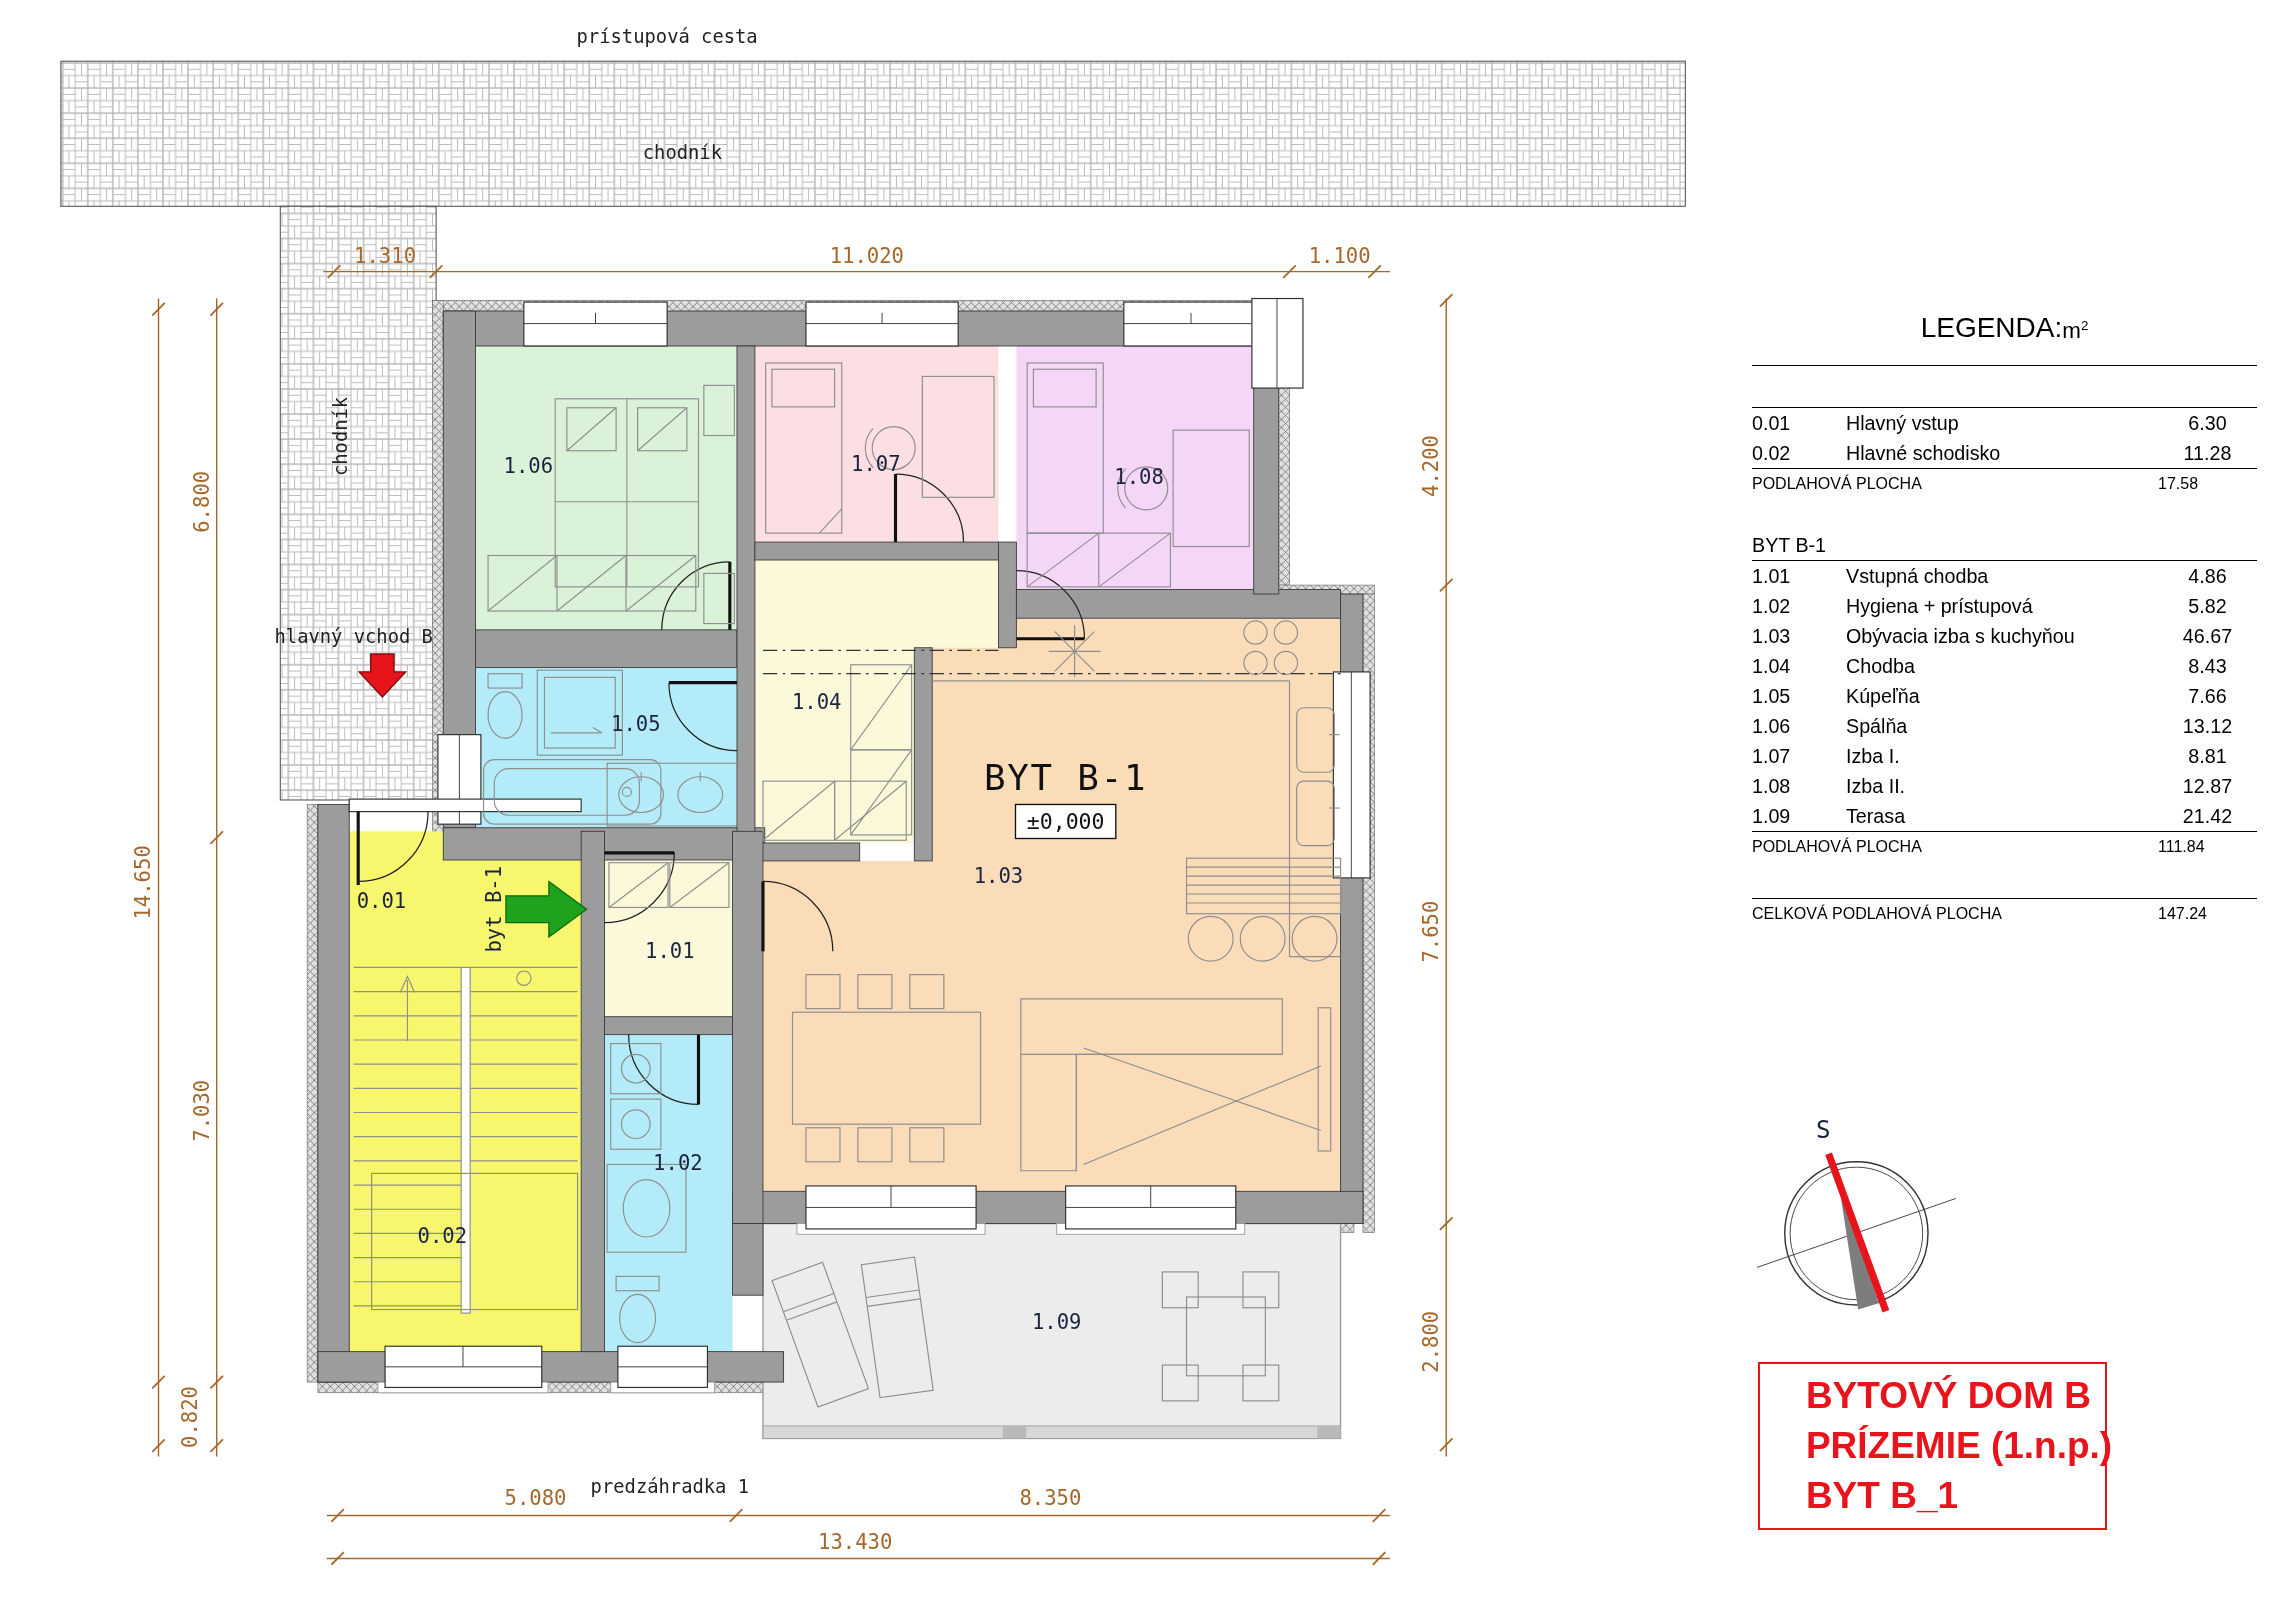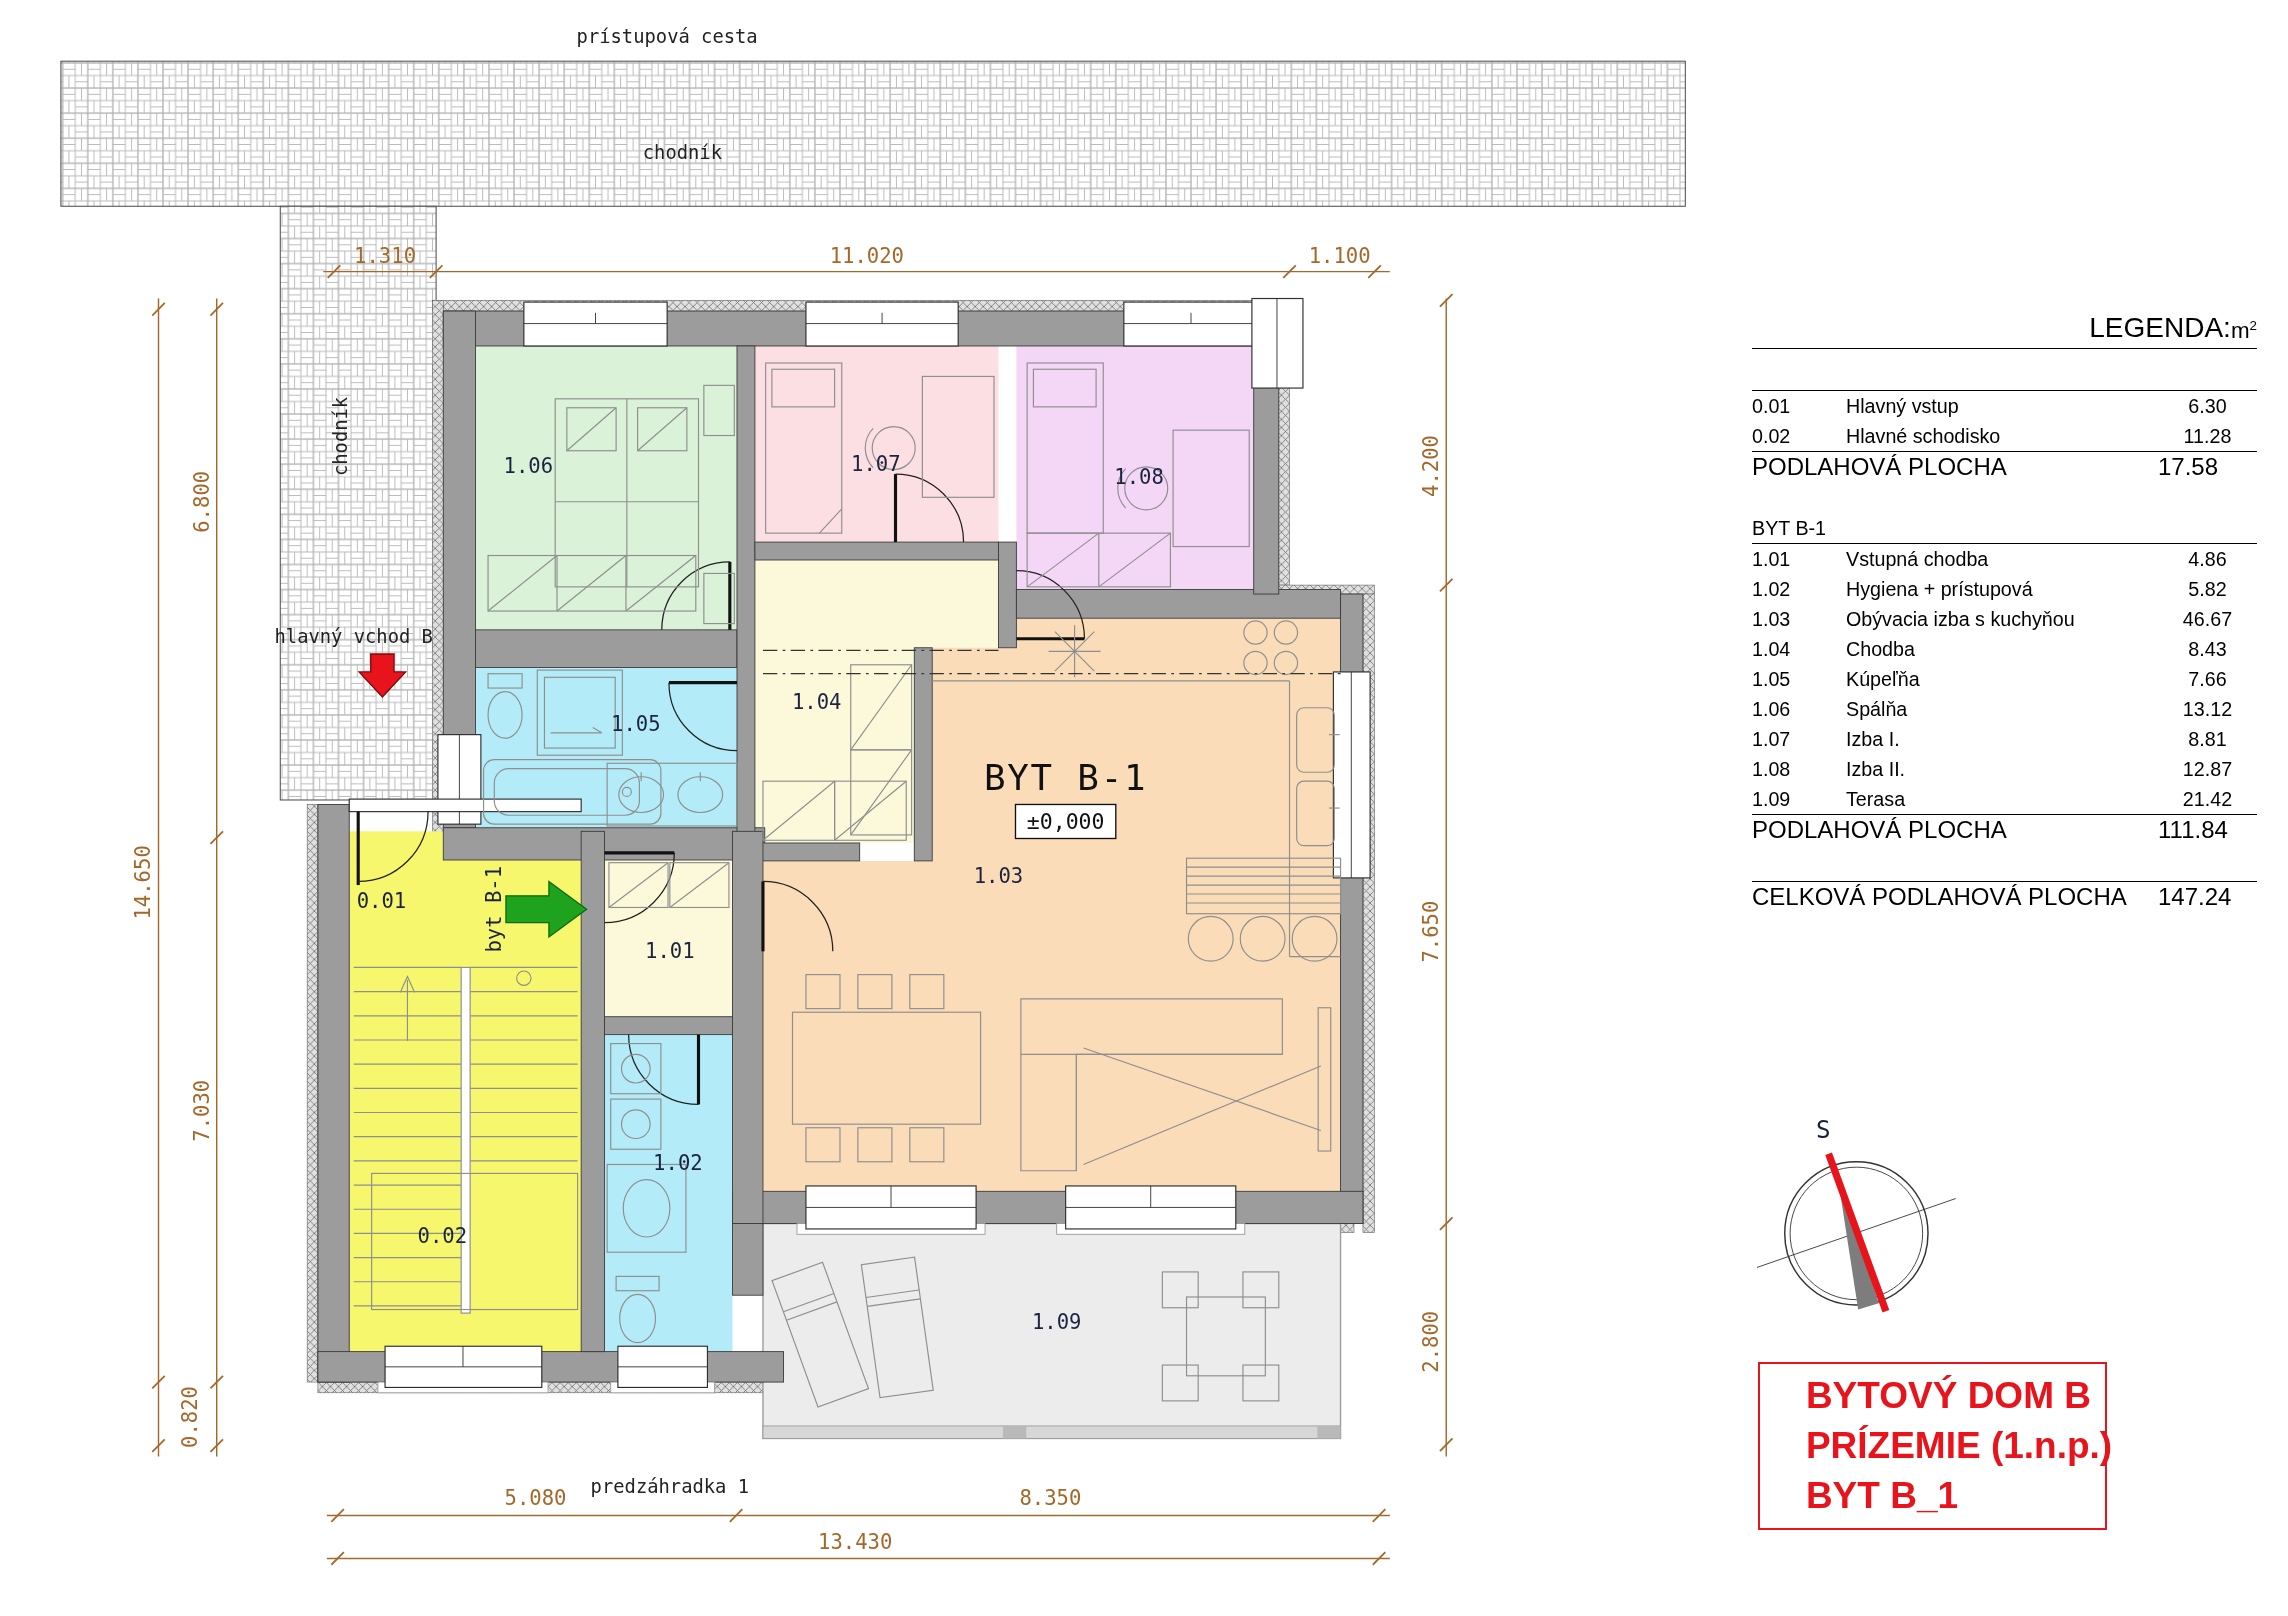--- a/index.html
+++ b/index.html
@@ -19,30 +19,30 @@
   .win{fill:#ffffff;stroke:#2f2f2f;stroke-width:1.3;}
   .sill{fill:#ffffff;stroke:#9a9a9a;stroke-width:1;}
   .furn{stroke:#8f8f8f;stroke-width:1.3;fill:none;}
   .door{stroke:#222;stroke-width:1.4;fill:none;}
   .leaf{stroke:#111;stroke-width:3.5;fill:none;}
   .dimline{stroke:#a5682a;stroke-width:1.6;}
   .tick{stroke:#a5682a;stroke-width:2;}
   .dash{stroke:#333;stroke-width:1.4;stroke-dasharray:16 6 3 6;fill:none;}
   
   #legend{position:absolute;left:1752px;top:312px;width:505px;color:#000;}
-  #legend .ltitle{display:flex;justify-content:flex-end;align-items:flex-end;
-      font-size:28px;border-bottom:1.8px solid #000;padding-bottom:4px;}
+  #legend .ltitle{display:flex;justify-content:center;align-items:flex-end;
+      font-size:28px;border-bottom:1.8px solid #000;padding-bottom:21px;}
   #legend .unit{font-size:22.4px;}
   #legend sup{font-size:13.4px;}
   .lrows{border-top:1.4px solid #000;}
   .lrow{display:flex;font-size:19.7px;line-height:30px;}
   .lrow .c{width:94px;}
   .lrow .n{flex:1;}
   .lrow .a{width:99px;text-align:center;}
-  .ltotal{display:flex;font-size:24px;line-height:30px;border-top:1.4px solid #000;}
+  .ltotal{display:flex;font-size:16px;line-height:30px;border-top:1.4px solid #000;}
   .ltotal .n{flex:1;}
   .ltotal .a{width:99px;text-align:left;}
   .lsec{font-size:19.7px;line-height:29px;margin-top:32px;}
   .sp1{height:41px;}
   .sp2{height:36px;}
   
   #titlebox{position:absolute;left:1758px;top:1362px;width:349px;height:168px;
      border:2.2px solid #e8141c;box-sizing:border-box;padding:7.2px 0 0 9.9px;}
   #titlebox div{color:#e8141c;font-weight:bold;font-size:37px;line-height:50px;
      font-family:"Liberation Sans", sans-serif;letter-spacing:0px;white-space:nowrap;margin-left:36px;}

